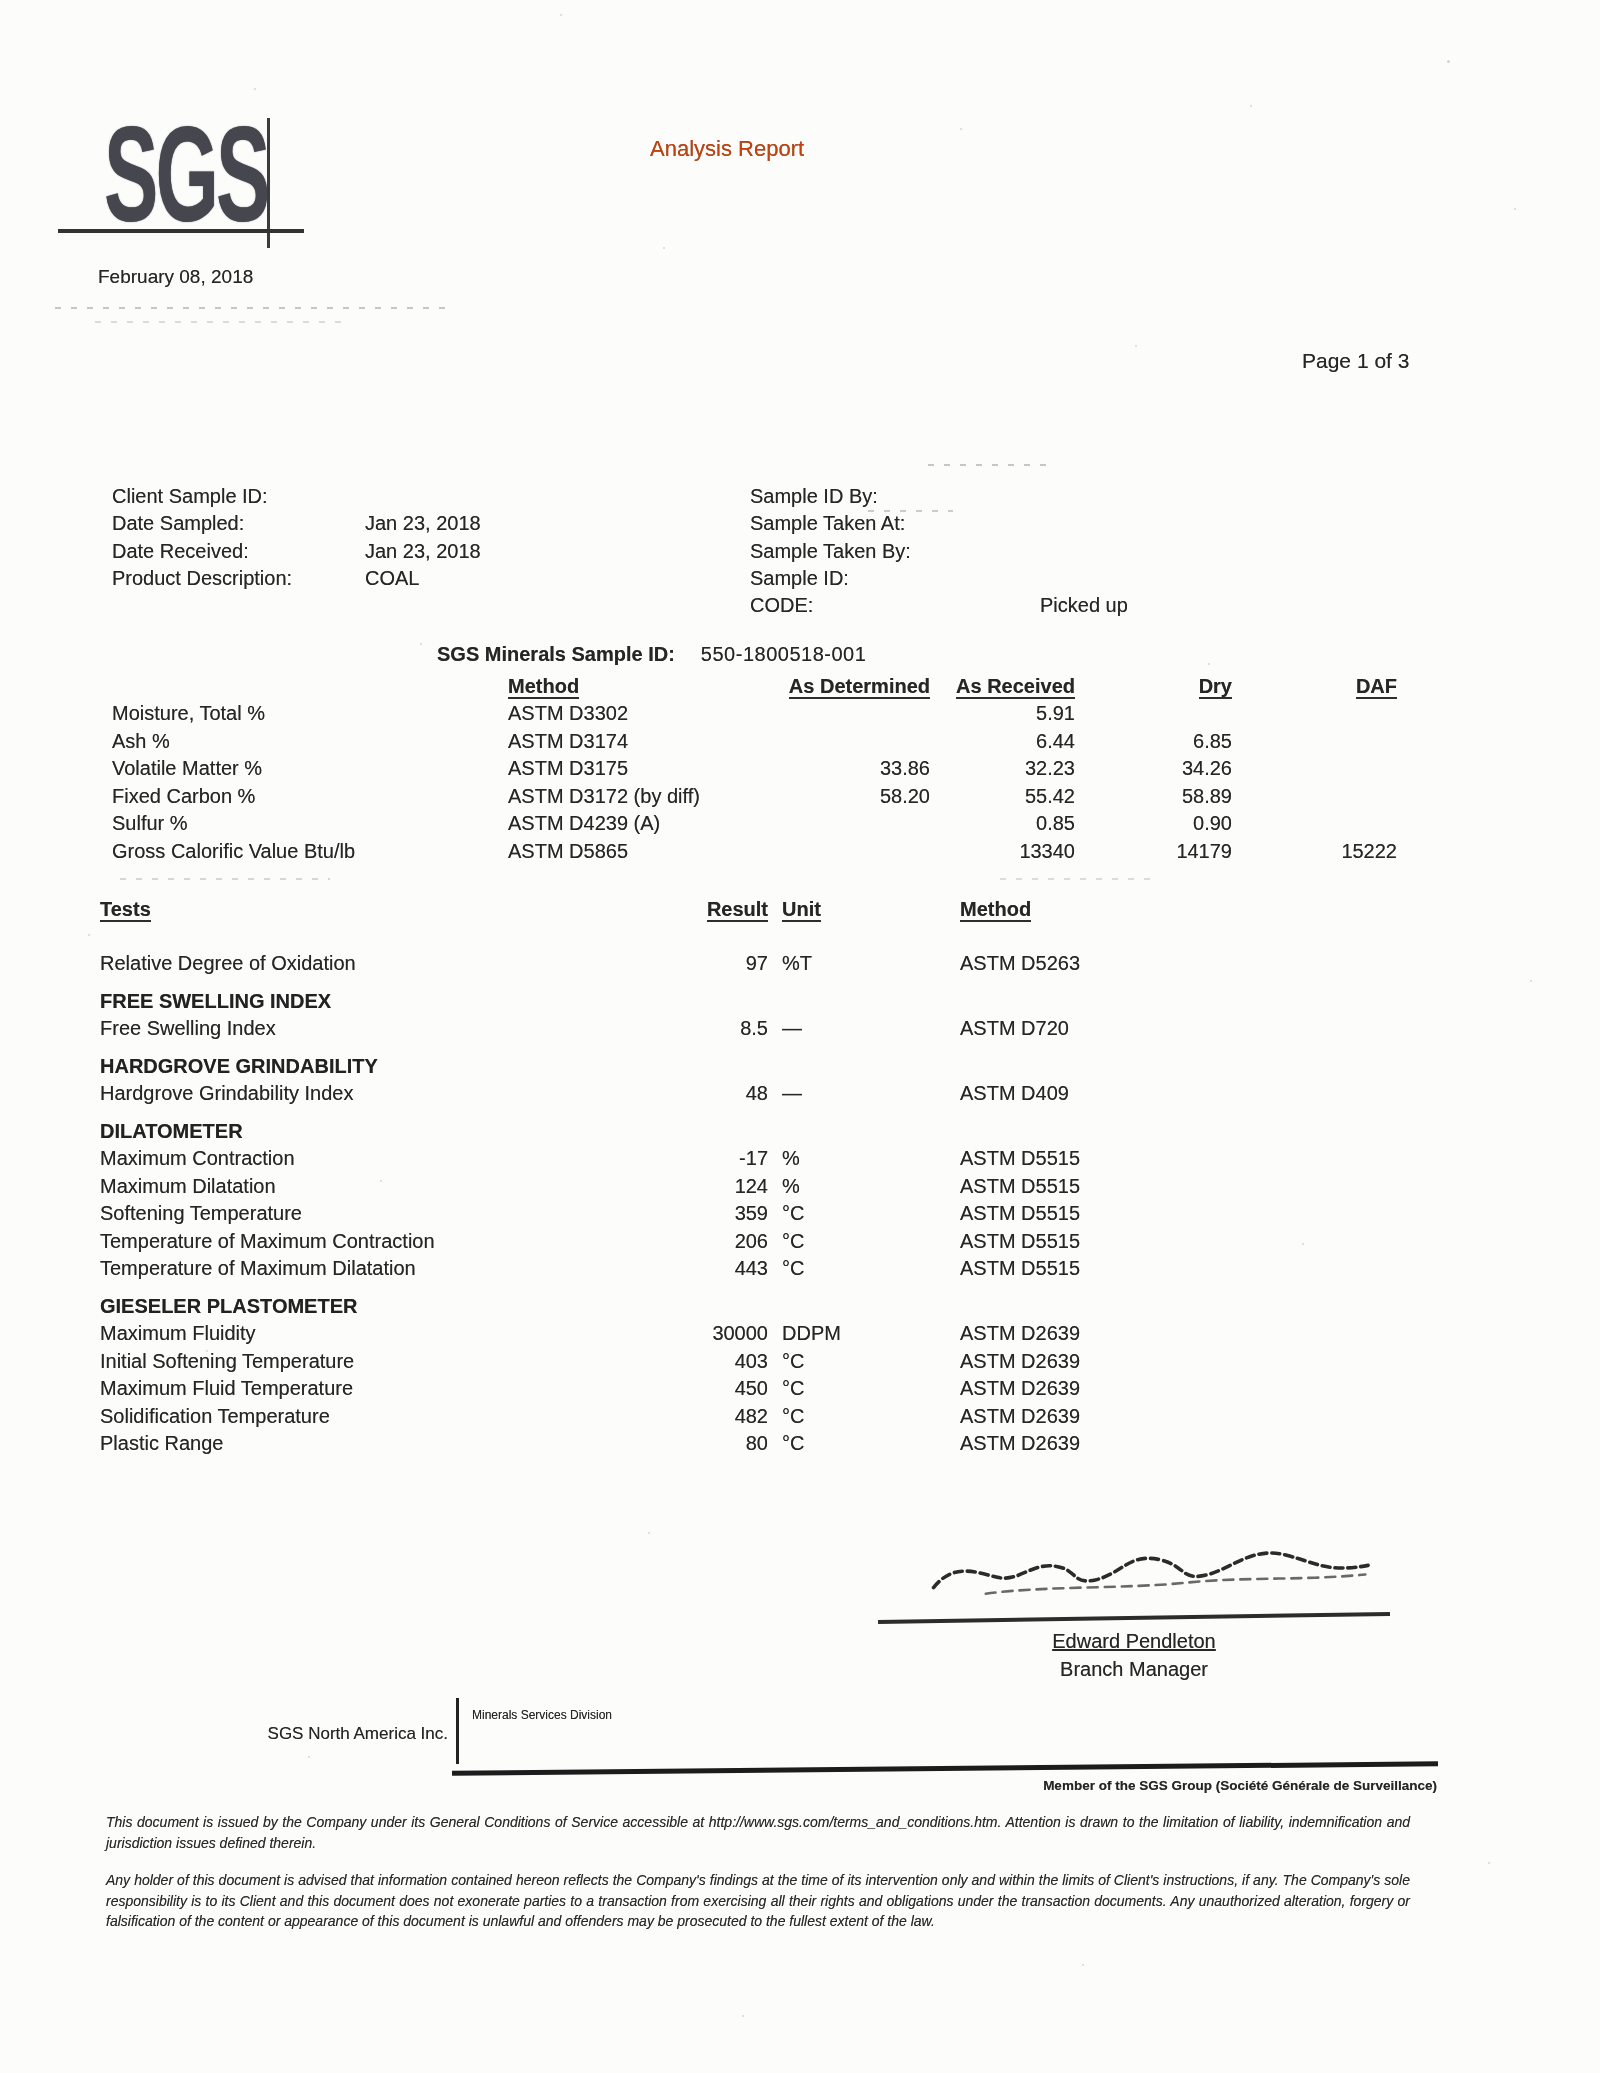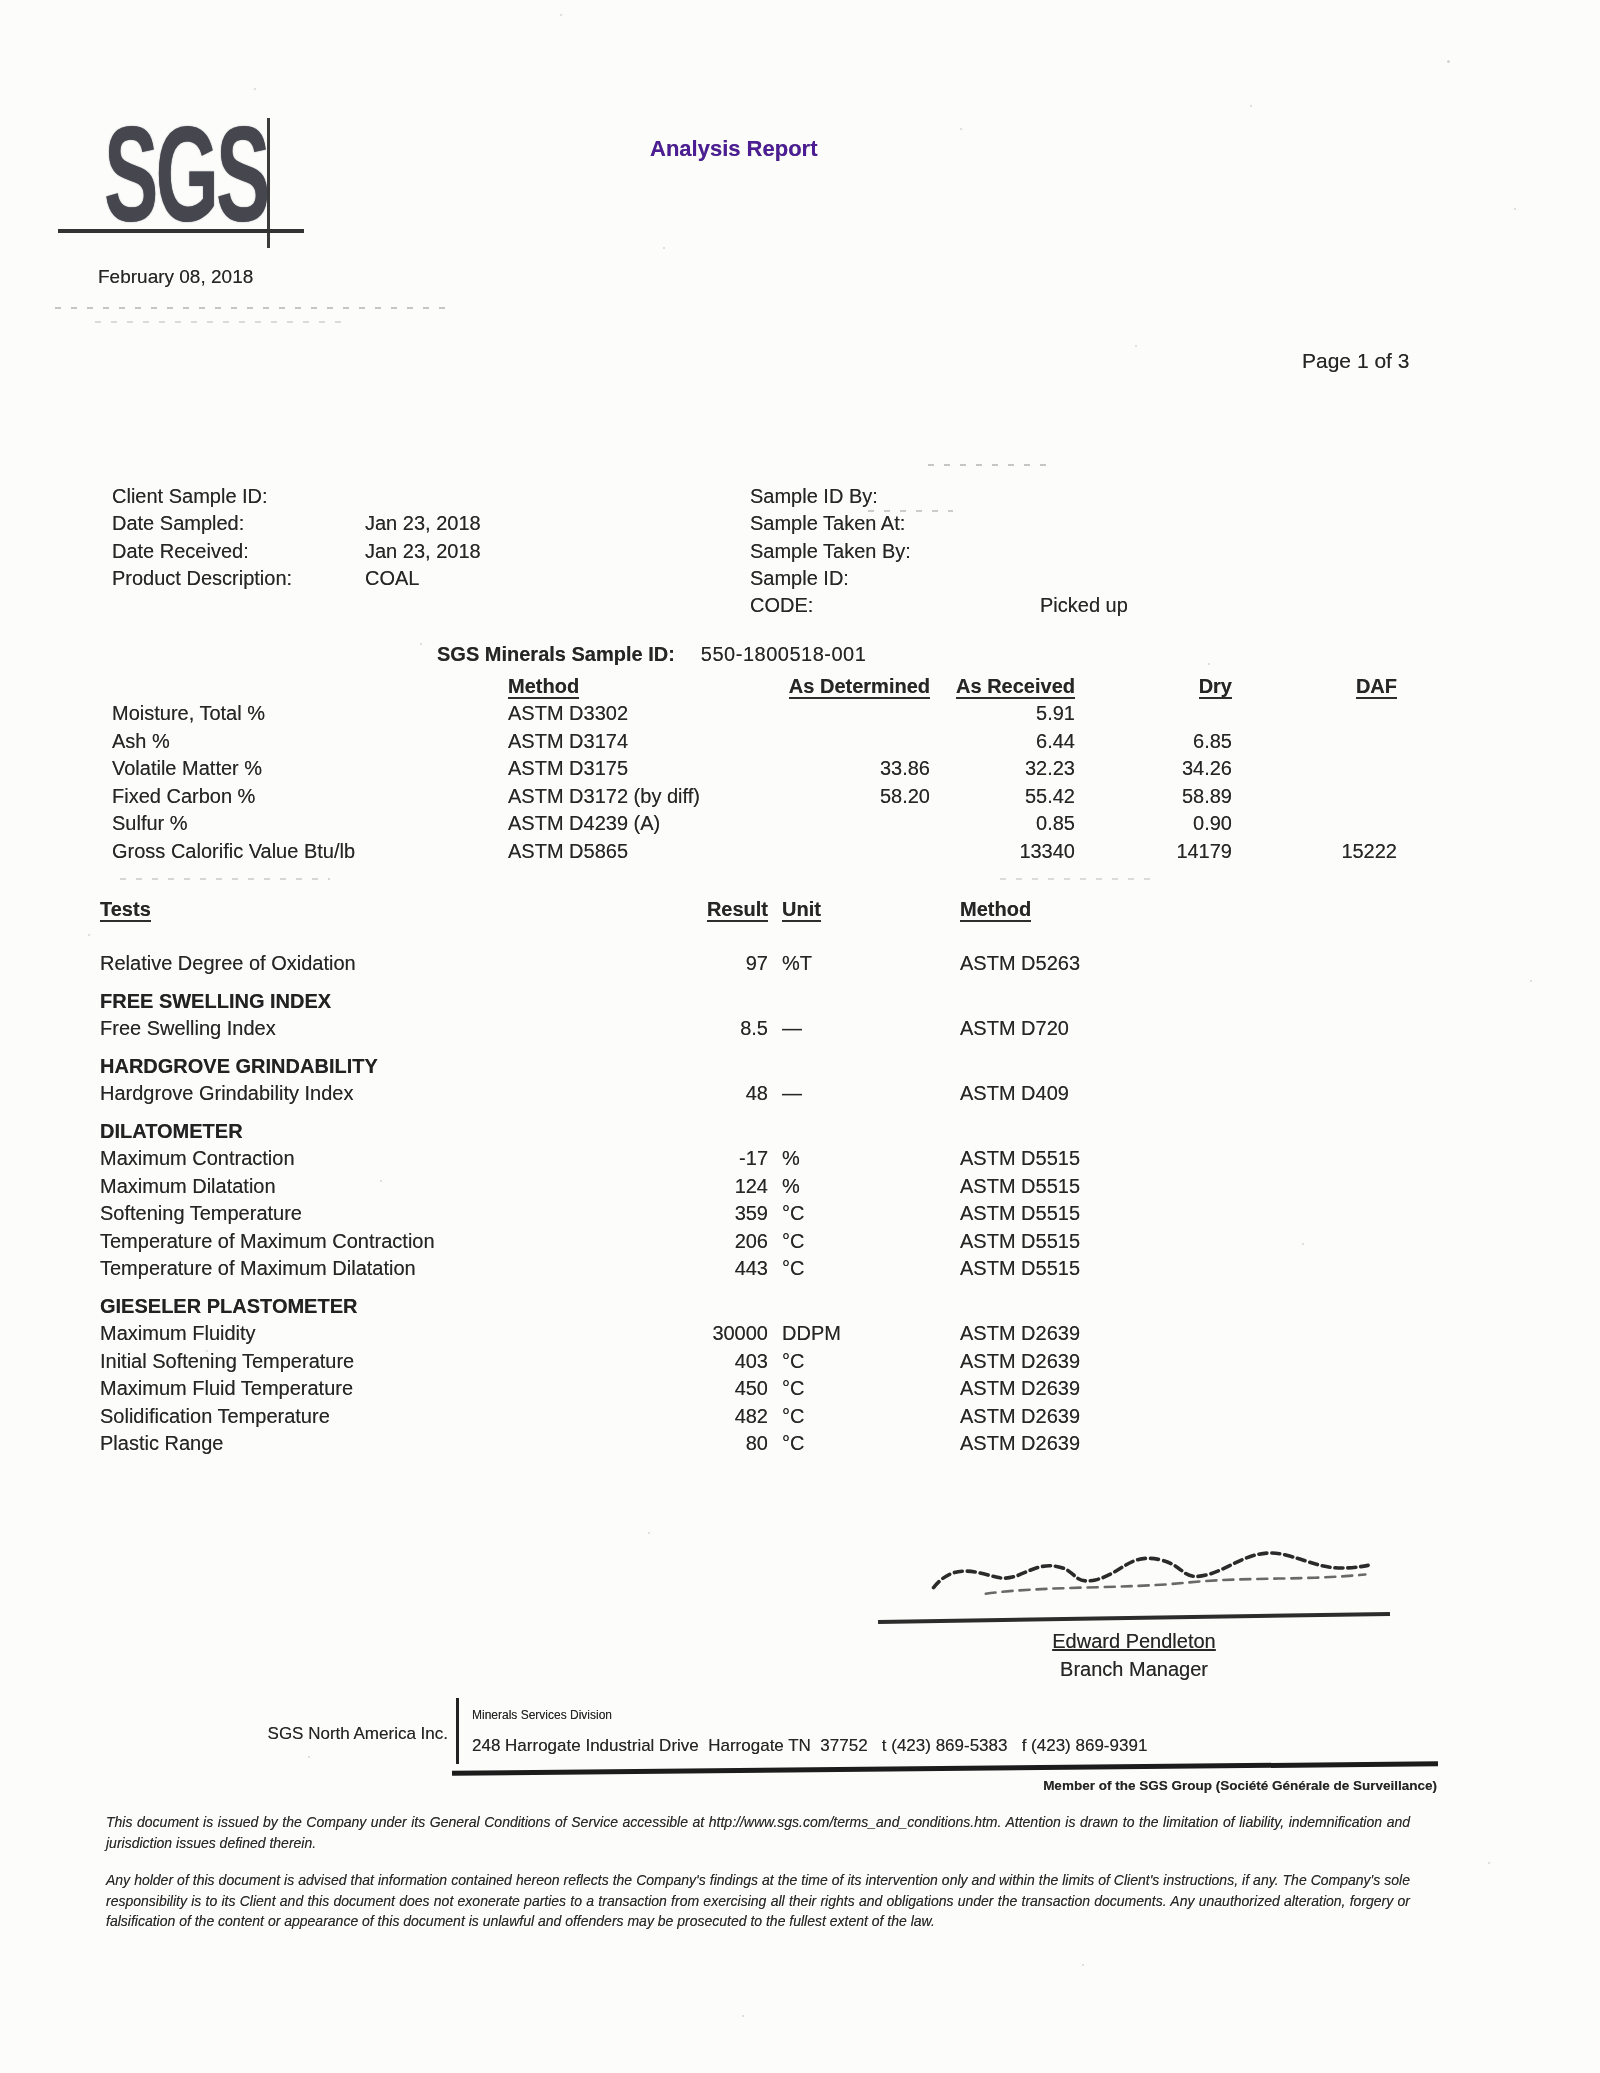--- a/index.html
+++ b/index.html
@@ -14,21 +14,21 @@
   .abs{position:absolute;}
   
   .logo-letters{
     left:104px;top:124px;height:100px;line-height:100px;
     font-size:136px;font-weight:bold;letter-spacing:-5px;color:#46464e;
     transform:scaleX(0.60);transform-origin:left top;
     text-shadow:0 0 1.5px rgba(60,60,68,0.8);
   }
   .logo-vline{left:267px;top:118px;width:3px;height:130px;background:#3c3c3c;}
   .logo-hline{left:58px;top:229px;width:246px;height:3.5px;background:#333;}
-  .report-title{left:650px;top:136px;font-size:22px;font-weight:bold;color:#4c1d95;}
+  .report-title{left:650px;top:136px;font-size:22px;font-weight:normal;color:#c2410c;}
   .date-line{left:98px;top:266px;font-size:19px;}
   .page-indicator{left:1302px;top:349px;font-size:21px;text-align:center;}
   
   .info-left{left:112px;top:483px;}
   .info-right{left:750px;top:483px;}
   .inforow{display:grid;grid-template-columns:253px auto;line-height:27.3px;}
   .info-right .inforow{grid-template-columns:290px auto;}
   .sgsid-line{left:437px;top:641px;line-height:27px;}
   .sgsid-line .lblb{font-weight:bold;}
   .sgsid-line .idval{margin-left:26px;letter-spacing:0.5px;}
@@ -282,21 +282,20 @@
     <path d="M8 42 C 30 16, 55 30, 72 34 C 95 40, 108 18, 135 26 C 152 31, 148 44, 170 40 C 196 35, 205 14, 235 22 C 262 29, 255 46, 285 38 C 310 31, 330 12, 362 22 C 392 31, 402 41, 443 35" fill="none" stroke="#2b2b2b" stroke-width="3.6" stroke-dasharray="8 5" stroke-linecap="round"></path>
     <path d="M60 50 C 120 44, 200 50, 260 46 C 320 42, 380 48, 440 44" fill="none" stroke="#2b2b2b" stroke-width="2.6" stroke-dasharray="10 7" stroke-linecap="round" opacity="0.7"></path>
   </svg>
   <div class="abs sig-line"></div>
   <div class="abs sig-name">Edward Pendleton</div>
   <div class="abs sig-title">Branch Manager</div>
 
   <div class="abs f-company">SGS North America Inc.</div>
   <div class="abs f-bar"></div>
   <div class="abs f-division">Minerals Services Division</div>
-  <div class="abs f-address">248 Harrogate Industrial Drive  Harrogate TN  37752   t (423) 869-5383   f (423) 869-9391</div>
   <div class="abs f-rule"></div>
   <div class="abs f-member">Member of the SGS Group (Société Générale de Surveillance)</div>
 
   <div class="abs legal p1">This document is issued by the Company under its General Conditions of Service accessible at http://www.sgs.com/terms_and_conditions.htm. Attention is drawn to the limitation of liability, indemnification and jurisdiction issues defined therein.</div>
   <div class="abs legal p2">Any holder of this document is advised that information contained hereon reflects the Company's findings at the time of its intervention only and within the limits of Client's instructions, if any. The Company's sole responsibility is to its Client and this document does not exonerate parties to a transaction from exercising all their rights and obligations under the transaction documents. Any unauthorized alteration, forgery or falsification of the content or appearance of this document is unlawful and offenders may be prosecuted to the fullest extent of the law.</div>
 
   <div class="abs dashline" style="left:55px;top:307px;width:390px;opacity:.5;"></div>
   <div class="abs dashline" style="left:95px;top:321px;width:255px;opacity:.3;"></div>
   <div class="abs dashline" style="left:928px;top:464px;width:125px;opacity:.5;"></div>
   <div class="abs dashline" style="left:868px;top:510px;width:85px;opacity:.45;"></div>

